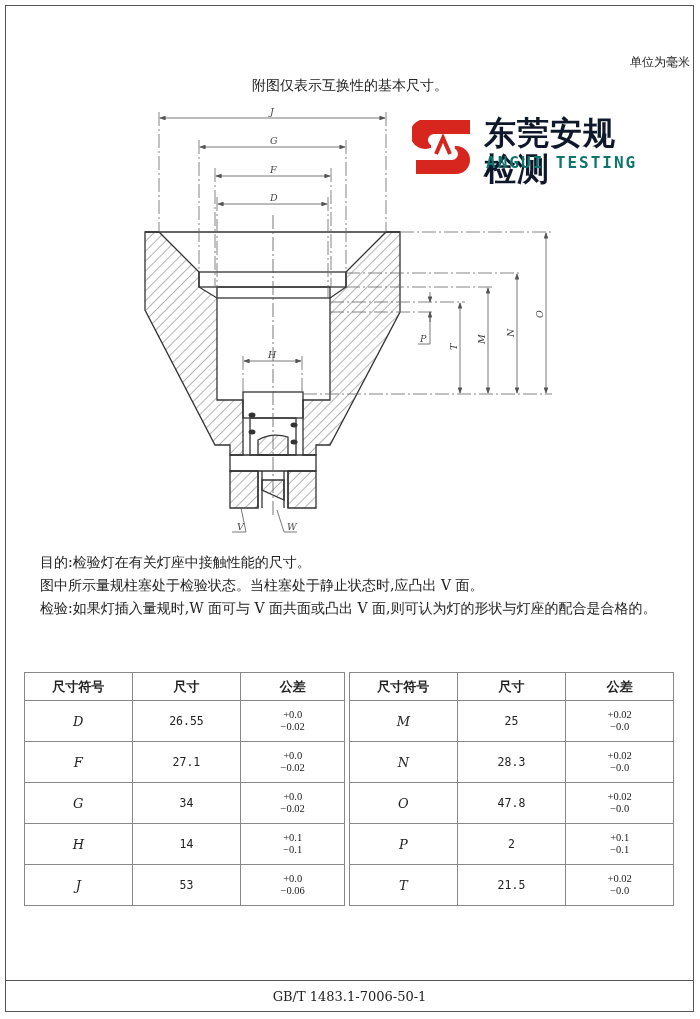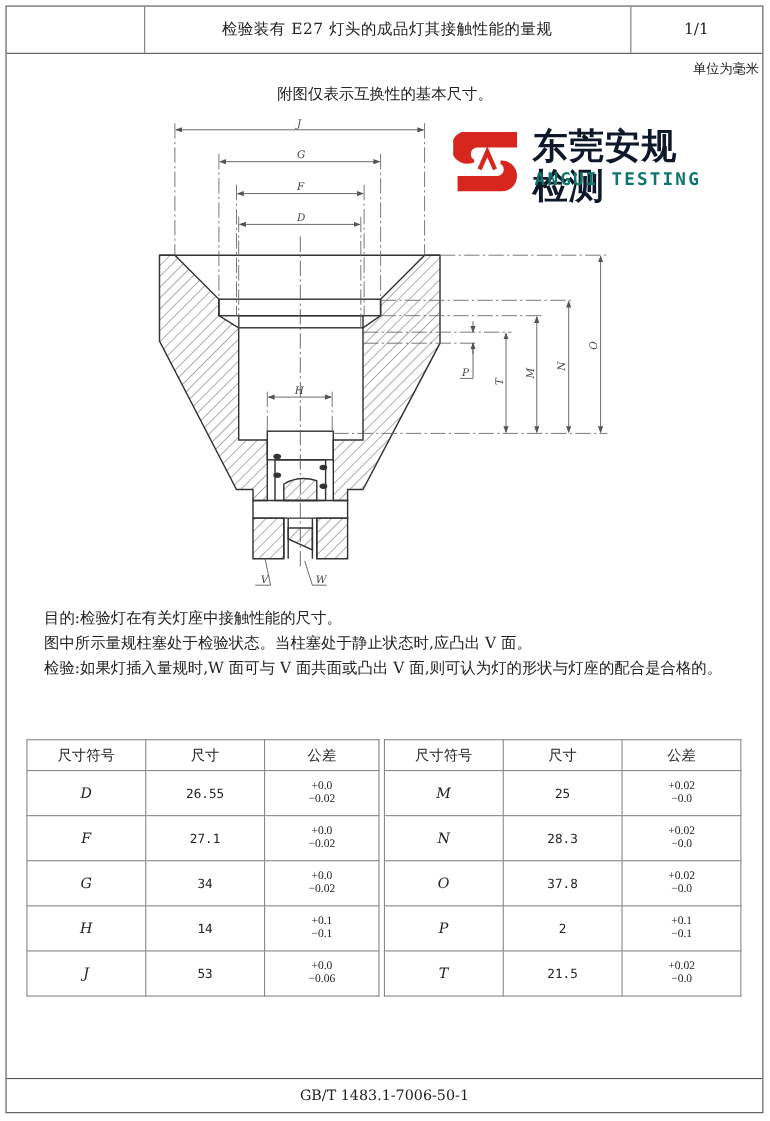--- a/index.html
+++ b/index.html
@@ -24,38 +24,33 @@
   .logo .mark { position:absolute; left:0; top:3px; width:62px; height:58px; }
   .logo .cn { position:absolute; left:72px; top:2px; font-family:Liberation Sans, sans-serif;
               font-size:32px; font-weight:bold; letter-spacing:1px; color:#0f172a; line-height:36px; }
   .logo .en { position:absolute; left:74px; top:40px; font-family:"DejaVu Sans Mono","Liberation Mono",monospace;
               font-size:16px; font-weight:bold; letter-spacing:2px; color:#0f766e; }
   .diagram { position:absolute; left:0; top:0; }
   .paras { position:absolute; left:12px; top:551px; width:670px; font-size:14px; line-height:23px; }
   .paras p { margin:0; text-indent:28px; }
   table.dims { position:absolute; top:672px; border-collapse:collapse; font-size:12px; }
   table.dims td, table.dims th { border:1px solid #888; text-align:center; padding:0; }
-  table.dims th { height:27px; font-weight:normal; font-size:13px; }
+  table.dims th { height:27px; font-weight:bold; font-size:13px; }
   table.dims td { height:40px; }
   table.dims td.sym { font-style:italic; font-size:13px; }
   table.dims td.tol { font-family:Liberation Serif, serif; font-size:10.5px; line-height:12px; }
   table.dims td.val { font-family:"DejaVu Sans Mono","Liberation Mono",monospace; font-size:11.5px; }
   .tol span { display:block; }
   .footer { position:absolute; left:0; right:0; bottom:0; height:30px; border-top:1.5px solid #555;
             display:flex; align-items:center; justify-content:center; font-size:13px; }
 </style>
 </head>
 <body>
 
 <div class="page">
-  <div class="hdr">
-    <div class="c1"></div>
-    <div class="c2">检验装有 E27 灯头的成品灯其接触性能的量规</div>
-    <div class="c3">1/1</div>
-  </div>
   <div class="footer">GB/T 1483.1-7006-50-1</div>
 </div>
 
 <div class="unit">单位为毫米</div>
 <div class="note-top">附图仅表示互换性的基本尺寸。</div>
 
 <div class="logo">
   <svg class="mark" viewBox="0 0 62 58">
     <path d="M8 4 H58 V18 H22 A6 6 0 0 0 22 30 H44 A14 14 0 0 1 44 58 H4 V44 H40 A6 6 0 0 0 40 32 H18 A14 14 0 0 1 8 4 Z" fill="#d7261e"></path>
     <circle cx="31" cy="31" r="12" fill="#ffffff"></circle>
@@ -252,21 +247,21 @@
   <tr>
     <td class="sym">N</td>
     <td class="val">28.3</td>
     <td class="tol">
           <span>+0.02</span>
           <span>−0.0</span>
         </td>
   </tr>
   <tr>
     <td class="sym">O</td>
-    <td class="val">37.8</td>
+    <td class="val">47.8</td>
     <td class="tol">
           <span>+0.02</span>
           <span>−0.0</span>
         </td>
   </tr>
   <tr>
     <td class="sym">P</td>
     <td class="val">2</td>
     <td class="tol">
           <span>+0.1</span>

